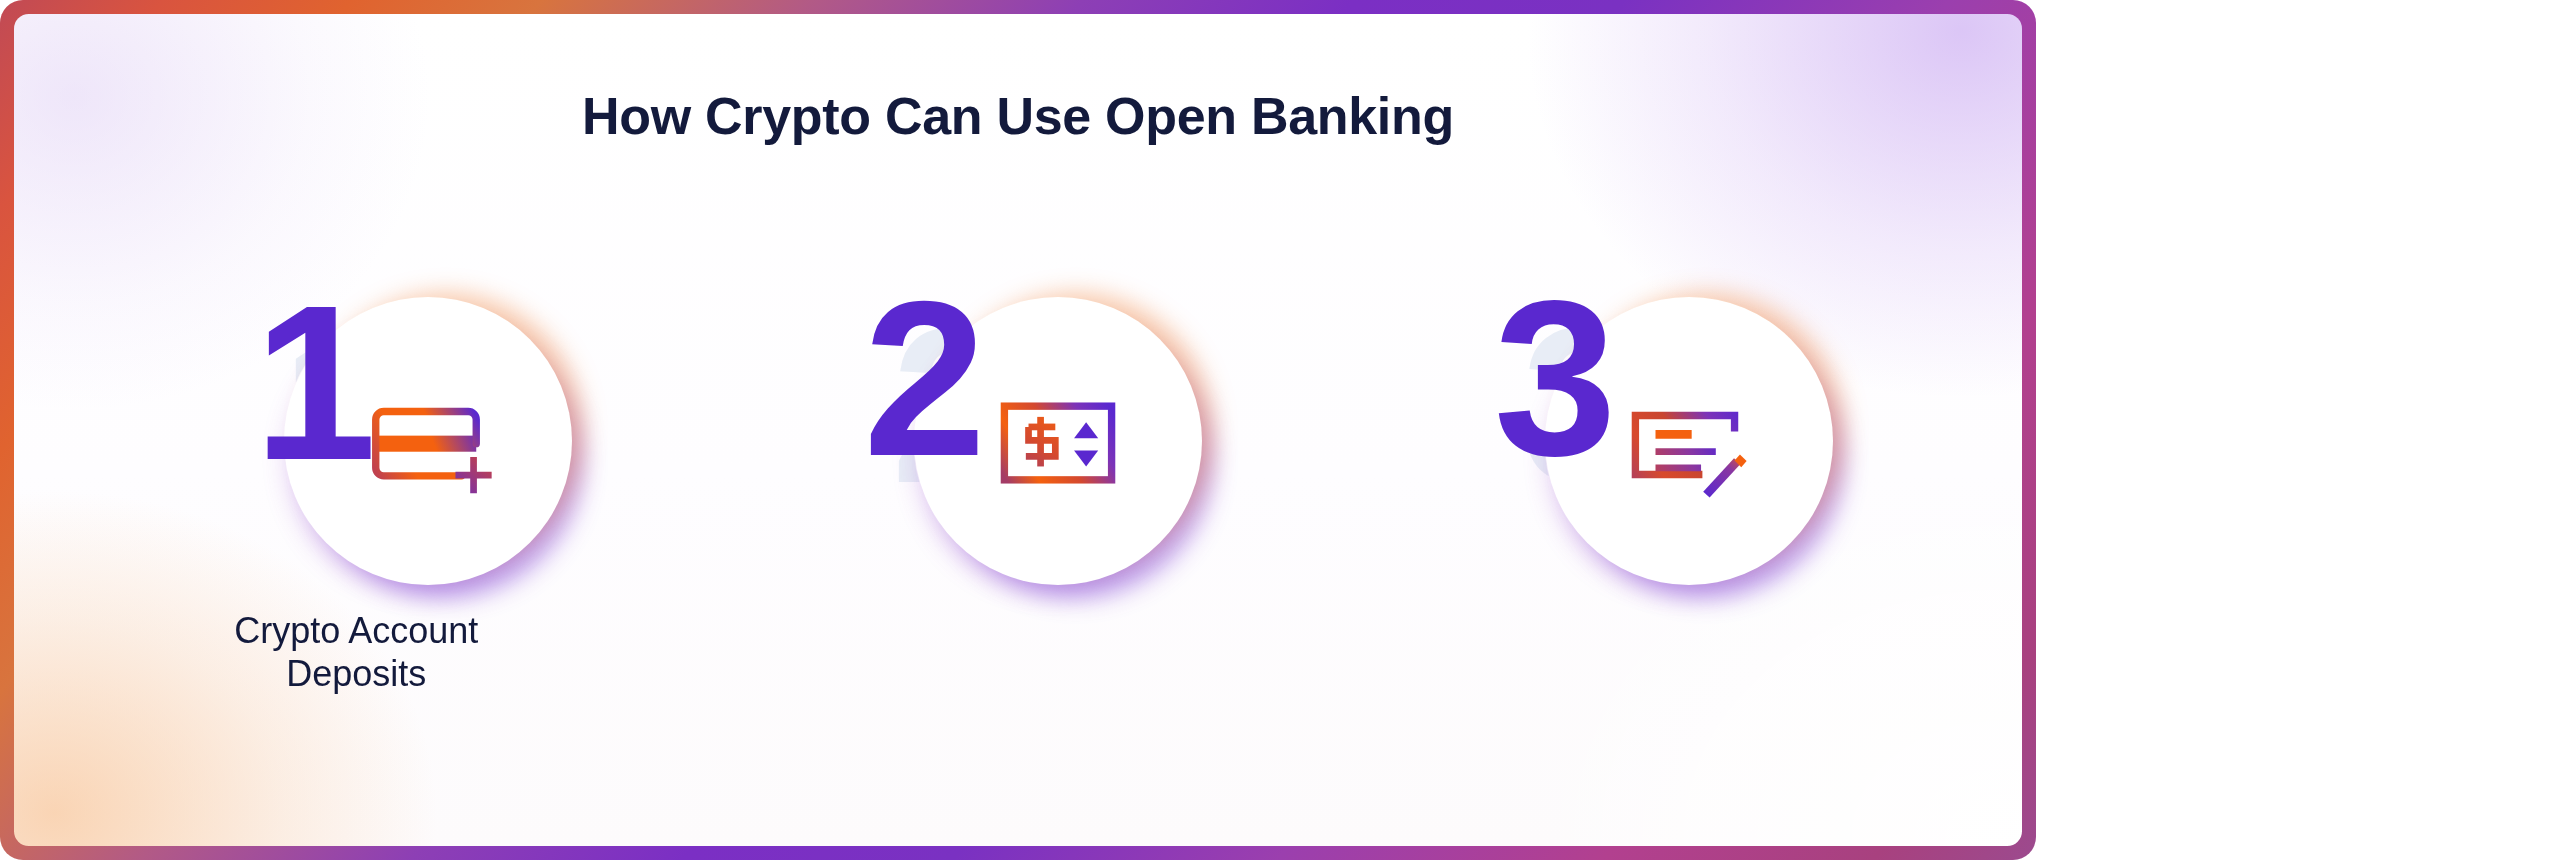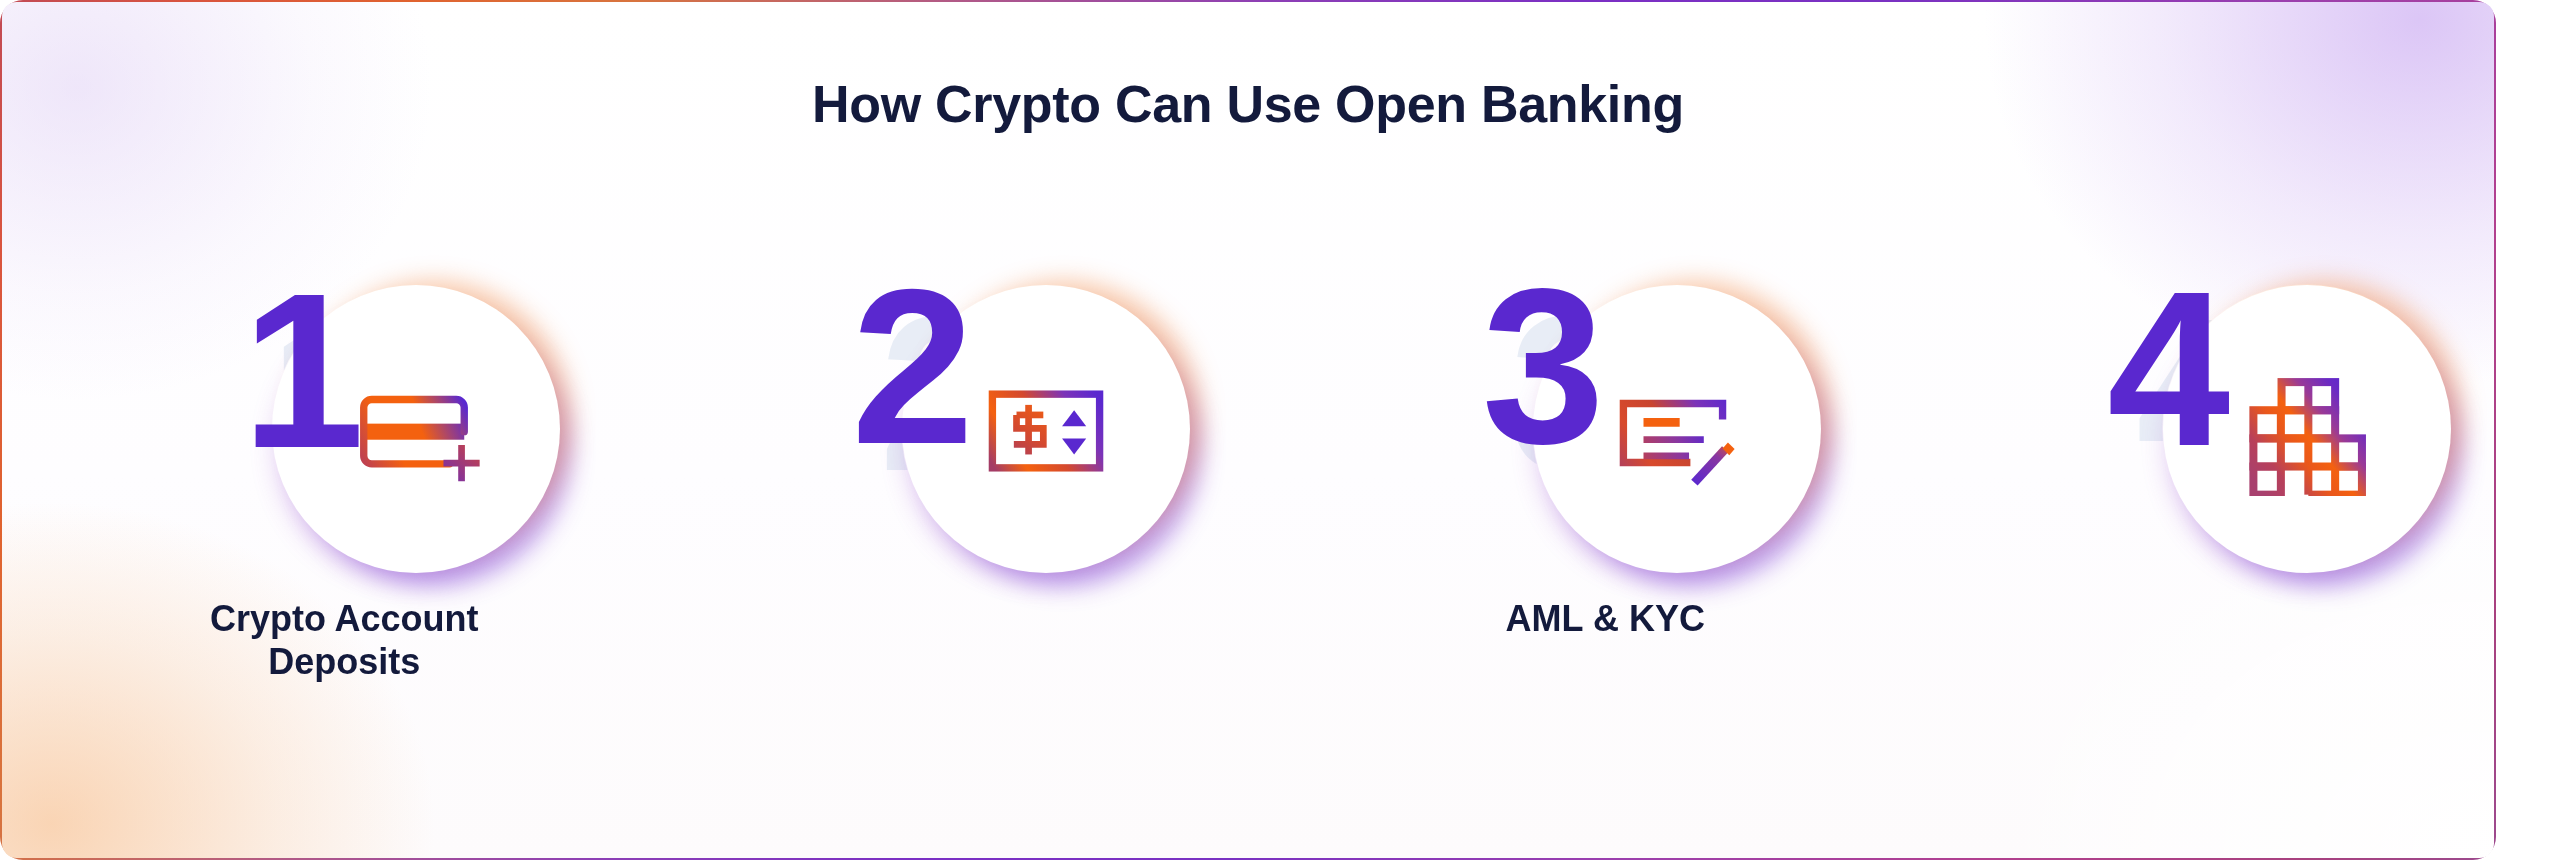--- a/index.html
+++ b/index.html
@@ -11,25 +11,25 @@
     width: 2576px;
     height: 860px;
     overflow: hidden;
     font-family: "Liberation Sans", sans-serif;
   }
 
   
   .frame {
     position: absolute;
     left: 0; top: 0;
-    width: 2496px;
+    width: 2036px;
     height: 860px;
     box-sizing: border-box;
     border-radius: 23px;
-    padding: 2px;
+    padding: 14px;
     background:
       linear-gradient(128deg,
         #c14a55 0%,
         #d9543f 6%,
         #e0632f 13%,
         #d8743e 20%,
         #b25a86 30%,
         #8d3fb5 40%,
         #7b2fc4 50%,
         #7a31c2 60%,
@@ -148,21 +148,21 @@
     align-items: center;
     justify-content: center;
   }
 
   
   .caption {
     margin-top: 13.4px;
     width: 416px;
     text-align: center;
     font-size: 36px;
-    font-weight: 700;
+    font-weight: 400;
     line-height: 1.18;
     color: #131a3c;
     white-space: pre-line;
   }
 </style>
 </head>
 <body>
 
 <div class="frame">
   <div class="inner">
@@ -294,21 +294,20 @@
                 <path d="M50 140 H118" stroke="url(#g3c)" stroke-width="10"></path>
 
                 <path d="M126 180 L172 130" stroke="url(#g3d)" stroke-width="13"></path>
 
                 <path d="M176 120 L186 130 L178 139 L168 129 Z" fill="#f4610f"></path>
               </svg>
             </div>
           </div>
           <div class="num">3</div>
         </div>
-        <div class="caption">AML &amp; KYC</div>
       </div>
 
       <div class="card c4">
         <div class="numzone">
           <div class="num-ghost">4</div>
           <div class="circle">
             <div class="circle-icon">
               <svg width="134" height="134" viewBox="0 0 200 200" fill="none">
                 <defs>
                   <linearGradient id="g4a" x1="14" y1="170" x2="176" y2="44" gradientUnits="userSpaceOnUse">

